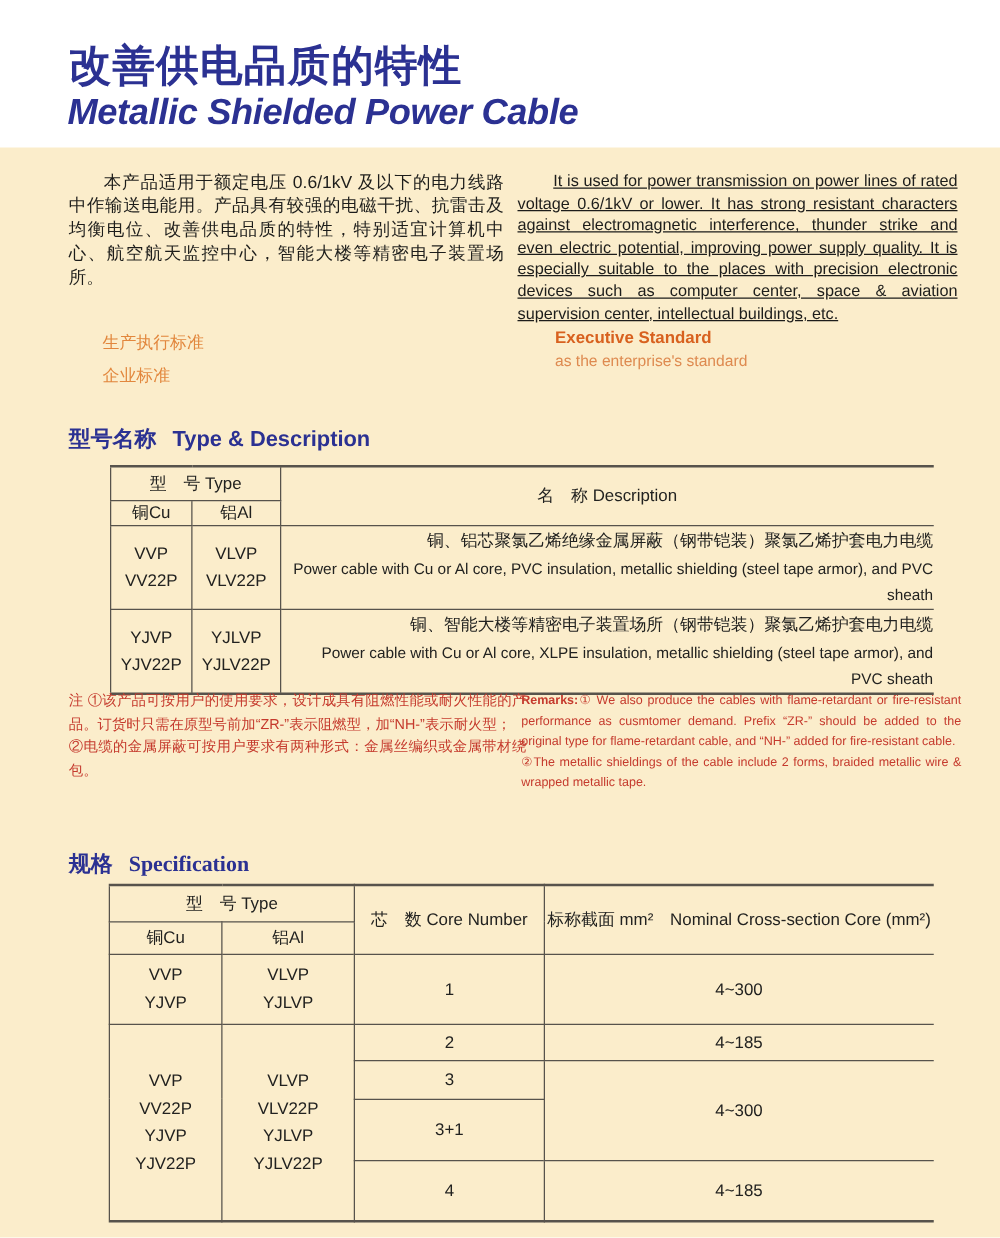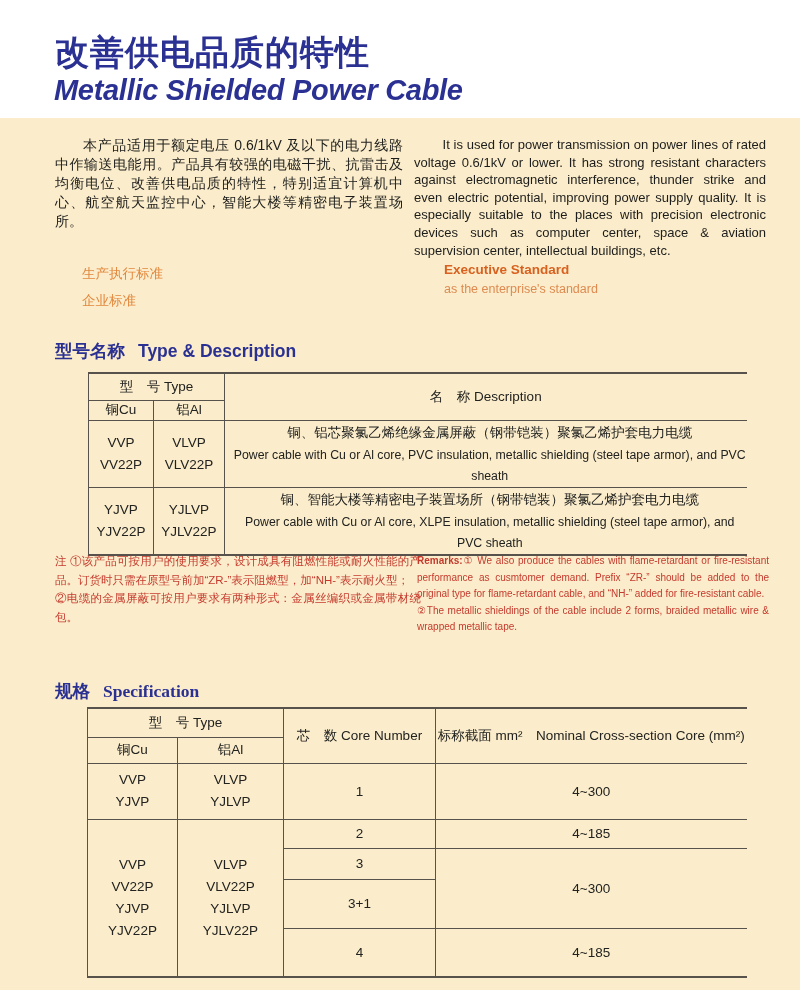--- a/index.html
+++ b/index.html
@@ -7,42 +7,42 @@
     --orange-sub:#DE8A50; --red:#C53A2D; --line:#57534C; --text:#1D1D1B;
   }
   *{margin:0;padding:0;box-sizing:border-box;}
   body{font-family:"Liberation Sans",sans-serif;background:#ffffff;}
   .page{position:relative;width:800px;height:990px;background:#ffffff;overflow:hidden;}
   .body-bg{position:absolute;left:0;top:118px;width:800px;height:872px;background:var(--cream);}
   .abs{position:absolute;}
   .title-zh{left:55px;top:30px;font-size:34px;font-weight:bold;color:var(--accent);letter-spacing:1px;}
   .title-en{left:54px;top:74px;font-size:29px;font-weight:bold;font-style:italic;color:var(--accent);letter-spacing:-0.3px;}
   .intro-zh{left:55px;top:136px;width:348px;font-size:14px;line-height:19px;text-align:justify;text-indent:2em;color:var(--text);}
-  .intro-en{left:414px;top:136px;width:352px;font-size:13px;line-height:17.6px;text-align:justify;text-indent:2.2em;color:var(--text);}
+  .intro-en{left:414px;top:136px;width:352px;font-size:13px;line-height:17.6px;text-align:justify;text-indent:2.2em;color:var(--text);text-decoration:underline;}
   .std-zh{left:82px;top:260px;font-size:13.5px;line-height:27px;color:var(--orange);}
   .std-en{left:444px;top:262px;}
   .std-en-title{font-size:13.5px;font-weight:bold;color:var(--orange-dark);margin-bottom:5px;}
   .std-en-sub{font-size:12.5px;color:var(--orange-sub);}
   .sec-head{font-size:17.5px;font-weight:bold;color:var(--accent);}
   .sec1{left:55px;top:339px;}
   .sec2{left:55px;top:679px;font-family:Liberation Serif, serif;}
   .sec-head .en{margin-left:13px;}
   table{border-collapse:collapse;table-layout:fixed;background:transparent;
         border-top:2px solid var(--line);border-bottom:2px solid var(--line);}
   td{border:1px solid var(--line);border-bottom-color:var(--line);
      text-align:center;vertical-align:middle;color:#222220;font-size:13.5px;}
   td.noR{border-right:none;}
   .t1{left:88px;top:372px;width:658px;}
   .t2{left:87px;top:707px;width:659px;}
   .t1 tr.h1 td{height:27px;}
   .t1 tr.h2 td{height:20px;}
   .t1 tr.d1 td{height:63px;}
   .t1 tr.d2 td{height:56px;}
   .code-line{line-height:22px;font-size:13.5px;}
-  td.desc{text-align:center;padding-left:8px;}
+  td.desc{text-align:right;padding-left:8px;}
   .desc-zh{font-size:13.5px;line-height:24px;color:#222220;}
   .desc-en{font-size:12.3px;line-height:21px;color:#222220;}
   .notes-zh{left:55px;top:552px;width:366px;font-size:11.5px;line-height:18.5px;
             text-align:justify;color:var(--red);}
   .remarks-en{left:417px;top:553px;width:352px;font-size:10px;line-height:16.5px;
               text-align:justify;color:var(--red);}
   .remarks-en b{font-weight:bold;}
   .t2 tr.h1 td{height:29px;}
   .t2 tr.h2 td{height:26px;}
   .t2 tr.g1 td{height:56px;}

